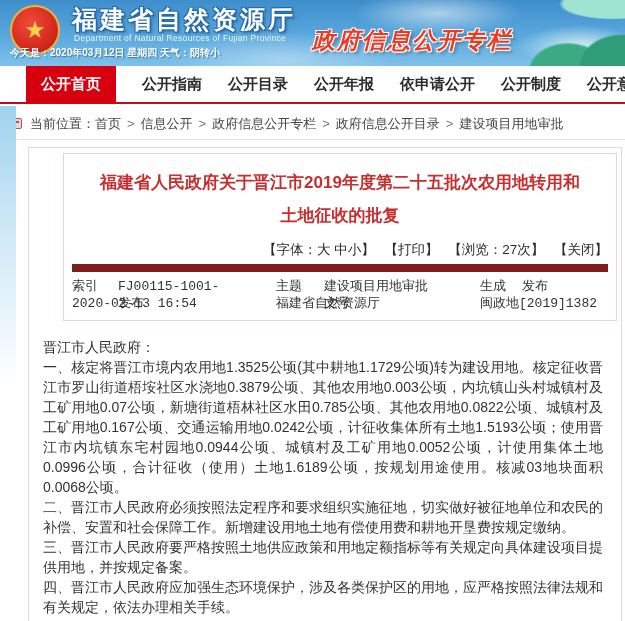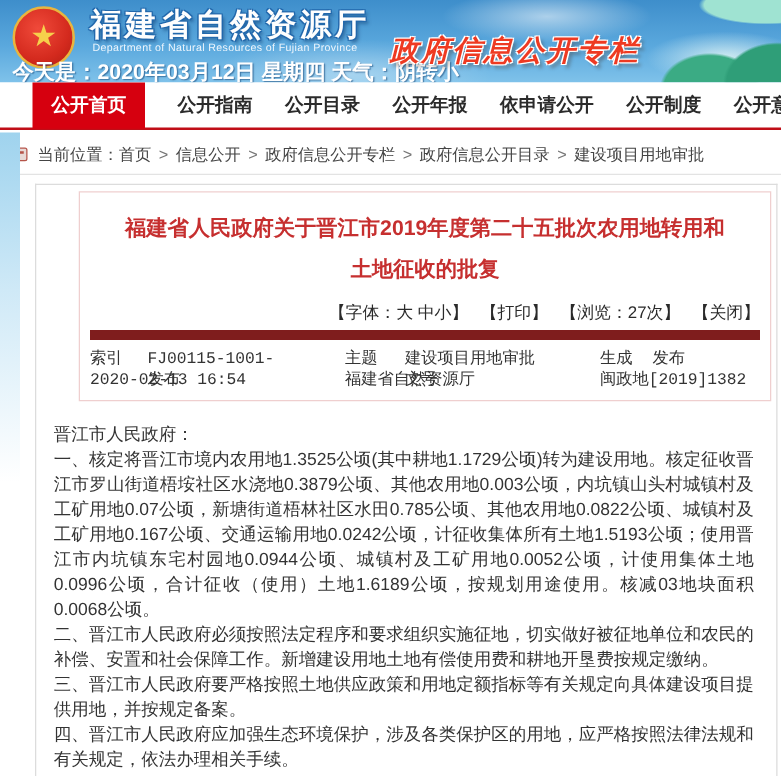--- a/index.html
+++ b/index.html
@@ -20,21 +20,21 @@
       radial-gradient(ellipse 70px 52px at 98% 100%, #2f9e78 58%, rgba(47,158,120,0) 62%),
       radial-gradient(ellipse 64px 46px at 62% 108%, #3bab84 58%, rgba(59,171,132,0) 63%),
       radial-gradient(ellipse 90px 30px at 70% 70%, rgba(235,250,246,.8), rgba(235,250,246,0) 70%); }
   .emblem { position:absolute; left:10px; top:5px; width:50px; height:50px; border-radius:50%;
     background:radial-gradient(circle at 40% 35%, #f04a3a 0%, #d42a1e 60%, #b01d12 100%);
     border:2px solid #e9b53e; display:flex; align-items:center; justify-content:center;
     color:#f6d04b; font-size:24px; line-height:1; }
   .agency { position:absolute; left:72px; top:3px; color:#fefefe; font-weight:bold; font-size:25px; letter-spacing:3px;
     text-shadow:1px 1px 0 #2268ac, -1px -1px 0 #2268ac, 1px -1px 0 #2268ac, -1px 1px 0 #2268ac, 2px 2px 3px rgba(0,40,90,.5); }
   .agency-en { position:absolute; left:74px; top:33px; color:#eef6fd; font-size:8.5px; letter-spacing:.3px; }
-  .dateline { position:absolute; left:10px; top:46px; color:#ffffff; font-size:17px; font-weight:bold; text-shadow:1px 1px 1px rgba(20,70,120,.6); }
+  .dateline { position:absolute; left:10px; top:46px; color:#ffffff; font-size:10px; font-weight:bold; text-shadow:1px 1px 1px rgba(20,70,120,.6); }
   .column-title { position:absolute; left:312px; top:25px; color:#ee3a22; font-weight:bold; font-style:italic; font-size:23px; letter-spacing:2px;
     text-shadow:1px 1px 0 #fff, -1px -1px 0 #fff, 1px -1px 0 #fff, -1px 1px 0 #fff, 3px 3px 3px rgba(60,30,10,.35); }
 
   
   .nav { position:absolute; left:0; top:66px; width:625px; height:38px; background:#fff;
     border-bottom:2px solid #c00d17; display:flex; align-items:center; }
   .nav-item { font-size:15px; font-weight:bold; color:#2b2b2b; margin-left:26px; cursor:pointer; white-space:nowrap; }
   .nav-item.active { background:#d6000f; color:#fff; padding:9px 15px; }
 
   

